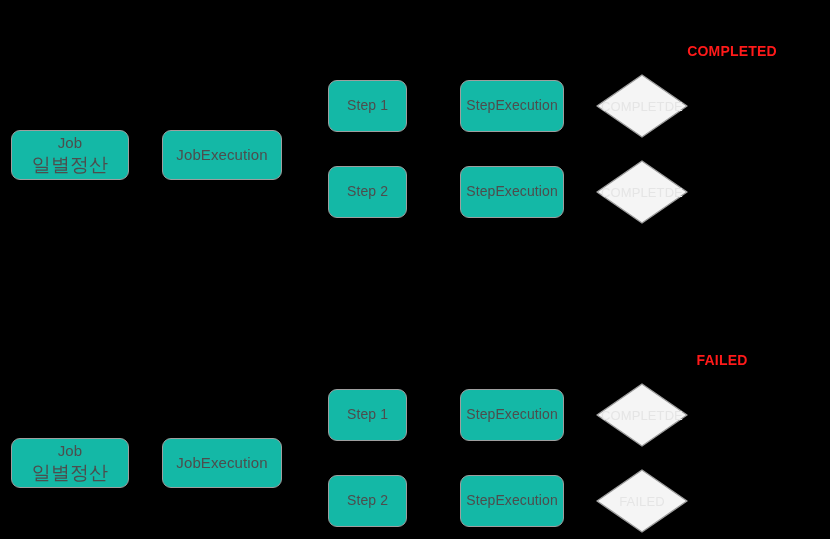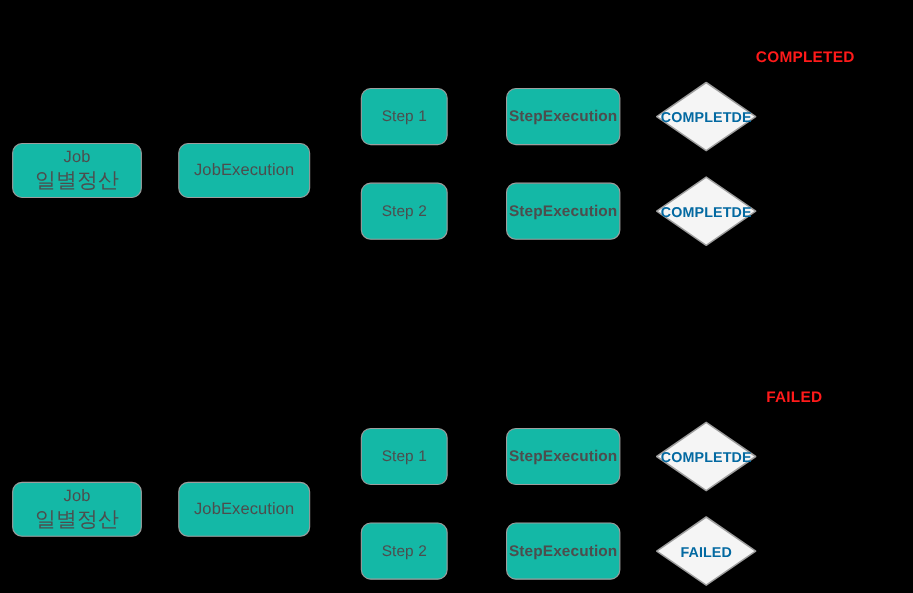--- a/index.html
+++ b/index.html
@@ -38,21 +38,21 @@
   .node .line2 {
     font-size: 19px;
     font-weight: normal;
     letter-spacing: 0.1px;
   }
   .node.plain .line1 {
     font-weight: normal;
     font-size: 14px;
   }
   .node.strong .line1 {
-    font-weight: bold;
+    font-weight: normal;
     font-size: 14px;
     text-align: center;
   }
 
   
   .diamond {
     position: absolute;
     display: flex;
     align-items: center;
     justify-content: center;
@@ -61,22 +61,22 @@
     position: absolute;
     inset: 0;
     width: 100%;
     height: 100%;
     display: block;
   }
   .diamond .dlabel {
     position: relative;
     z-index: 2;
     font-size: 13px;
-    font-weight: bold;
-    color: #0369a1;
+    font-weight: normal;
+    color: #e5e5e5;
     white-space: nowrap;
     letter-spacing: 0.1px;
   }
 
   
   .outcome {
     position: absolute;
     color: #ff1a1a;
     font-size: 14px;
     font-weight: bold;

